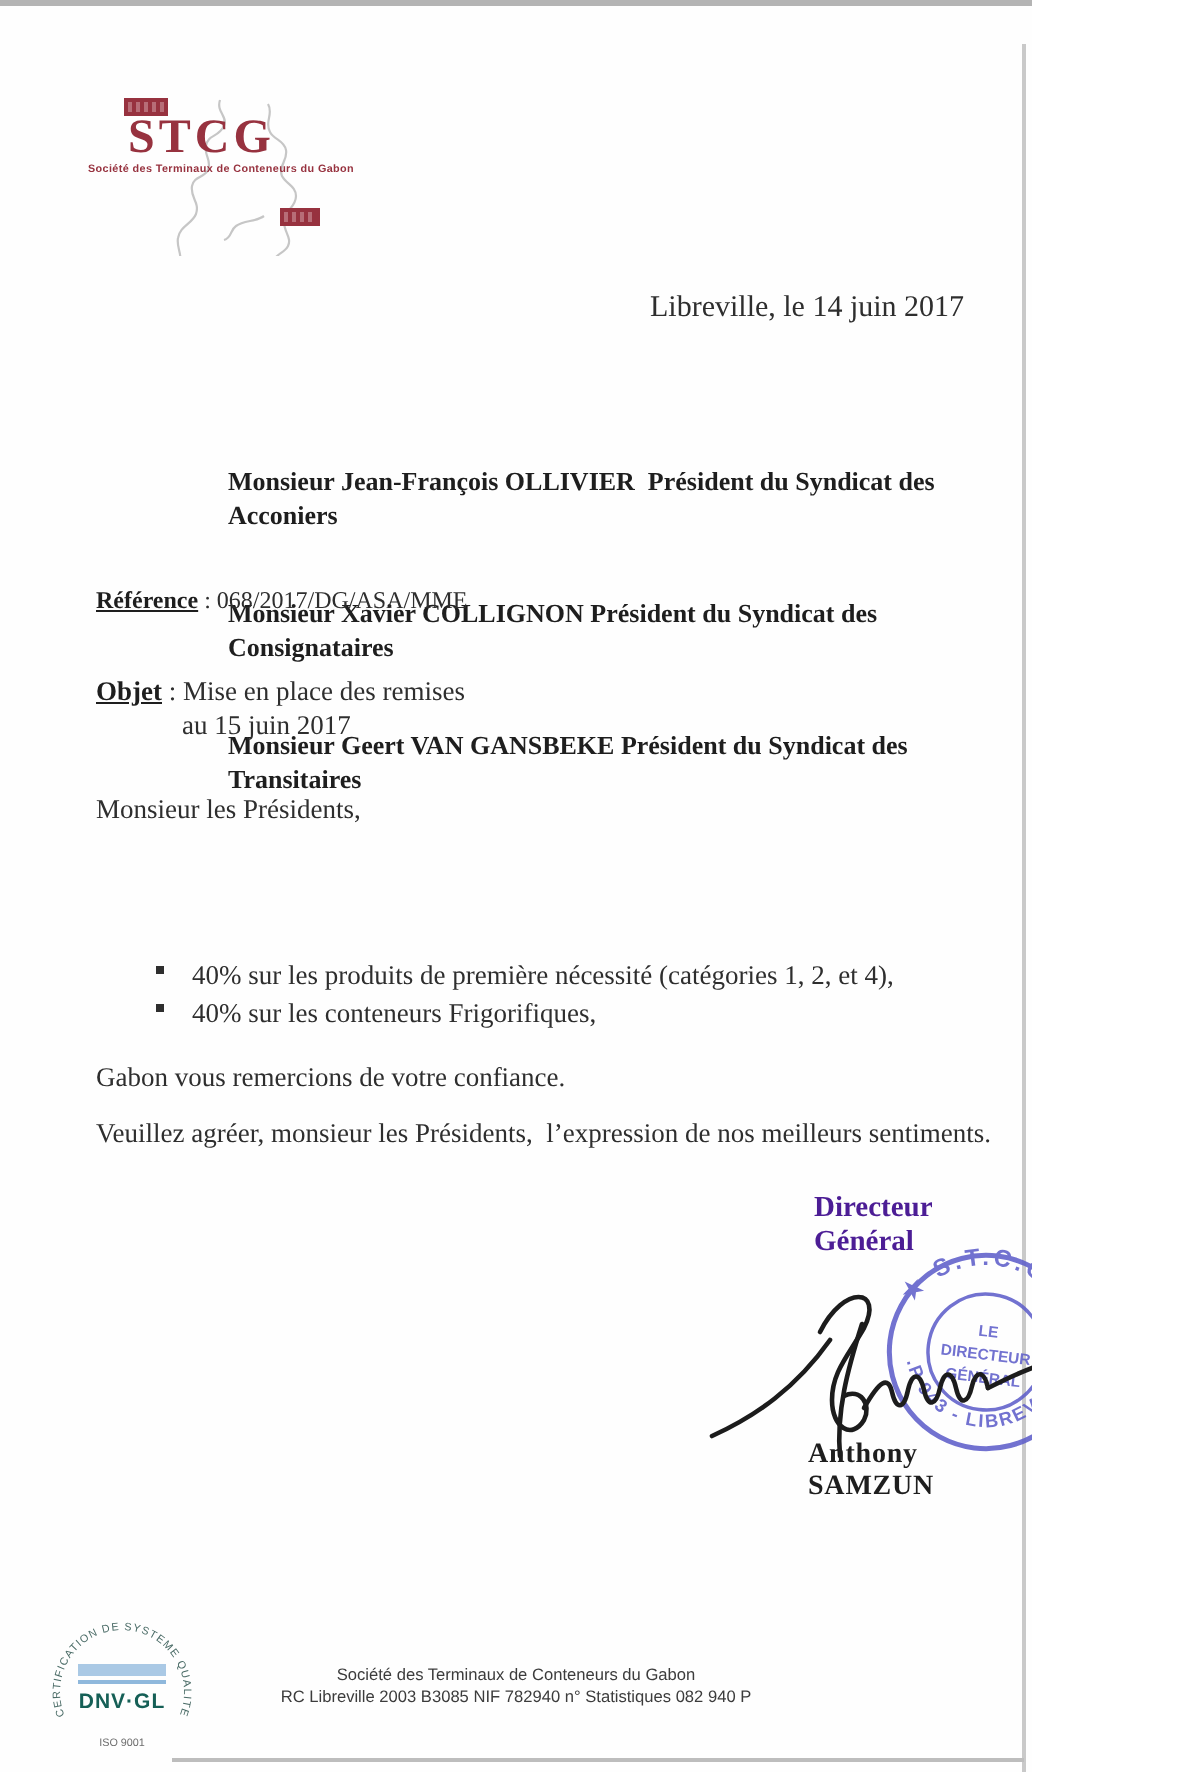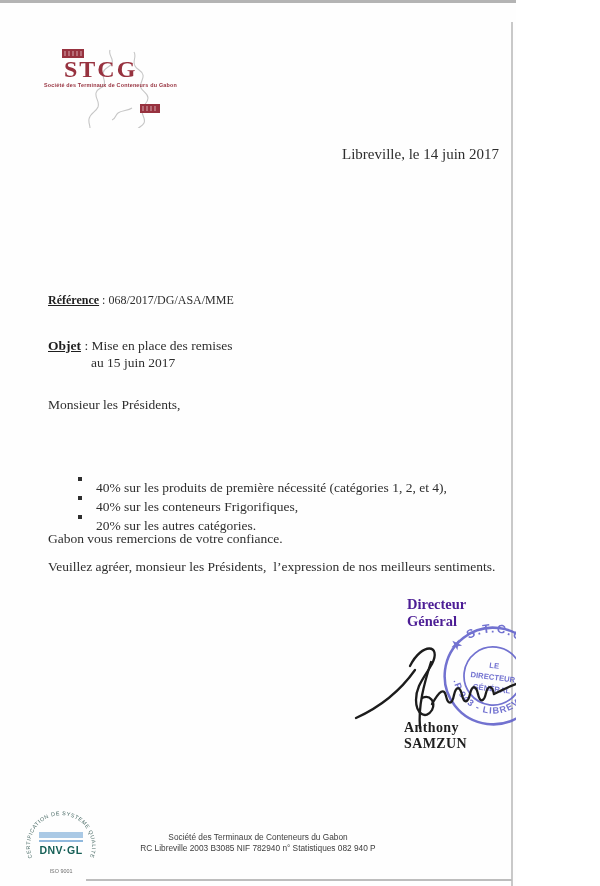--- a/index.html
+++ b/index.html
@@ -30,38 +30,38 @@
     font-weight:bold;letter-spacing:.2px;white-space:nowrap;
   }
   .container-chip{position:absolute;background:#97323f;}
   .chip1{left:20px;top:1px;width:22px;height:9px;}
   .chip2{left:98px;top:56px;width:20px;height:9px;}
   .chip1:after,.chip2:after{
     content:"";position:absolute;left:2px;right:2px;top:2px;bottom:2px;
     background:repeating-linear-gradient(90deg,#b76d77 0 2px,#97323f 2px 4px);
   }
 
-  .dateline{position:absolute;left:325px;top:146px;font-size:15px;margin-left:17px;}
+  .dateline{position:absolute;left:325px;top:146px;font-size:15px;}
 
   .recipients{position:absolute;left:114px;top:200px;font-size:13px;font-weight:bold;
     line-height:16.5px;color:#1e1e1e;white-space:pre-wrap;}
 
   .refline{position:absolute;left:48px;top:293px;font-size:12px;}
   .lbl{font-weight:bold;text-decoration:underline;color:#1e1e1e;}
 
   .objet{position:absolute;left:48px;top:338px;font-size:13.5px;line-height:16.5px;}
   .objet .line2{position:absolute;left:43px;top:16.5px;white-space:nowrap;}
 
   .salutation{position:absolute;left:48px;top:397px;font-size:13.5px;}
 
   .para1{position:absolute;left:48px;top:424px;width:505px;
     font-size:13.5px;line-height:16.6px;text-align:justify;}
 
   .bullets{position:absolute;left:78px;top:480px;font-size:13.5px;}
-  .bullet-row{display:flex;align-items:flex-start;margin-bottom:3.2px;}
+  .bullet-row{display:flex;align-items:center;margin-bottom:3.2px;}
   .bullet-sq{width:4px;height:4px;background:#2e2e2e;margin-right:14px;
     position:relative;top:-3px;flex:0 0 4px;}
 
   .thanks{position:absolute;left:48px;top:531px;font-size:13.5px;}
   .closing{position:absolute;left:48px;top:559px;font-size:13.5px;white-space:pre-wrap;}
 
   .signer-title{position:absolute;left:407px;top:596px;font-size:14.5px;font-weight:bold;color:#4c1d95;}
   .stamp{position:absolute;left:435px;top:618px;width:116px;height:116px;
     transform:rotate(7deg);opacity:.88;}
   .signature{position:absolute;left:352px;top:632px;width:210px;height:105px;}
@@ -90,42 +90,43 @@
       <path d="M90,60 c-4,3 -10,2 -14,5 c-3,2 -2,6 -6,7" fill="none" stroke="#c6c6c6" stroke-width="1.1"></path>
     </svg>
     <span class="container-chip chip1"></span>
     <span class="acronym">STCG</span>
     <span class="tagline">Société des Terminaux de Conteneurs du Gabon</span>
     <span class="container-chip chip2"></span>
   </div>
 
   <div class="dateline">Libreville, le 14 juin 2017</div>
 
+  <div class="recipients">
+    <div>Monsieur Jean-François OLLIVIER  Président du Syndicat des Acconiers</div>
+    <div>Monsieur Xavier COLLIGNON Président du Syndicat des Consignataires</div>
+    <div>Monsieur Geert VAN GANSBEKE Président du Syndicat des Transitaires</div>
+  </div>
 
   <div class="refline"><span class="lbl">Référence</span><span> : </span><span>068/2017/DG/ASA/MME</span></div>
 
   <div class="objet">
     <span class="lbl">Objet</span><span> : </span><span>Mise en place des remises</span>
     <span class="line2">au 15 juin 2017</span>
   </div>
 
   <div class="salutation">Monsieur les Présidents,</div>
 
   <div class="bullets">
     <div class="bullet-row">
       <span class="bullet-sq"></span>
       <span>40% sur les produits de première nécessité (catégories 1, 2, et 4),</span>
     </div>
     <div class="bullet-row">
       <span class="bullet-sq"></span>
       <span>40% sur les conteneurs Frigorifiques,</span>
-    </div>
-    <div class="bullet-row">
-      <span class="bullet-sq"></span>
-      <span>20% sur les autres catégories.</span>
     </div>
   </div>
 
   <div class="thanks">Gabon vous remercions de votre confiance.</div>
   <div class="closing">Veuillez agréer, monsieur les Présidents,  l’expression de nos meilleurs sentiments.</div>
 
   <div class="signer-title">Directeur Général</div>
 
   <svg class="stamp" viewBox="0 0 120 120" xmlns="http://www.w3.org/2000/svg" xmlns:xlink="http://www.w3.org/1999/xlink">
     <defs>

